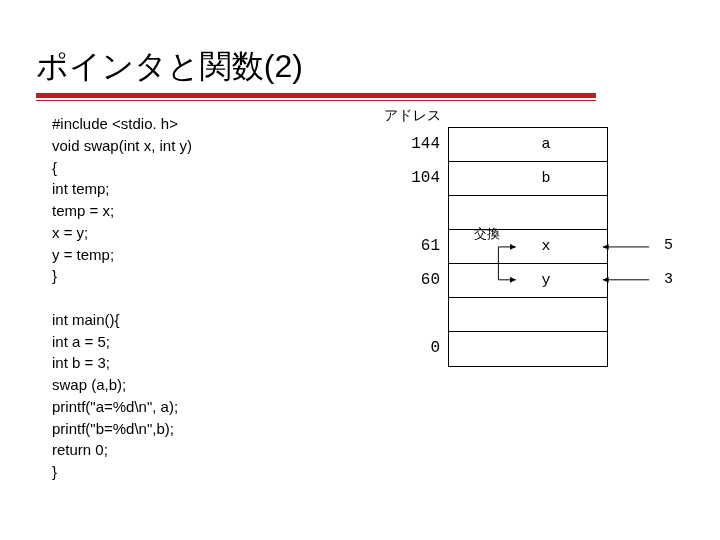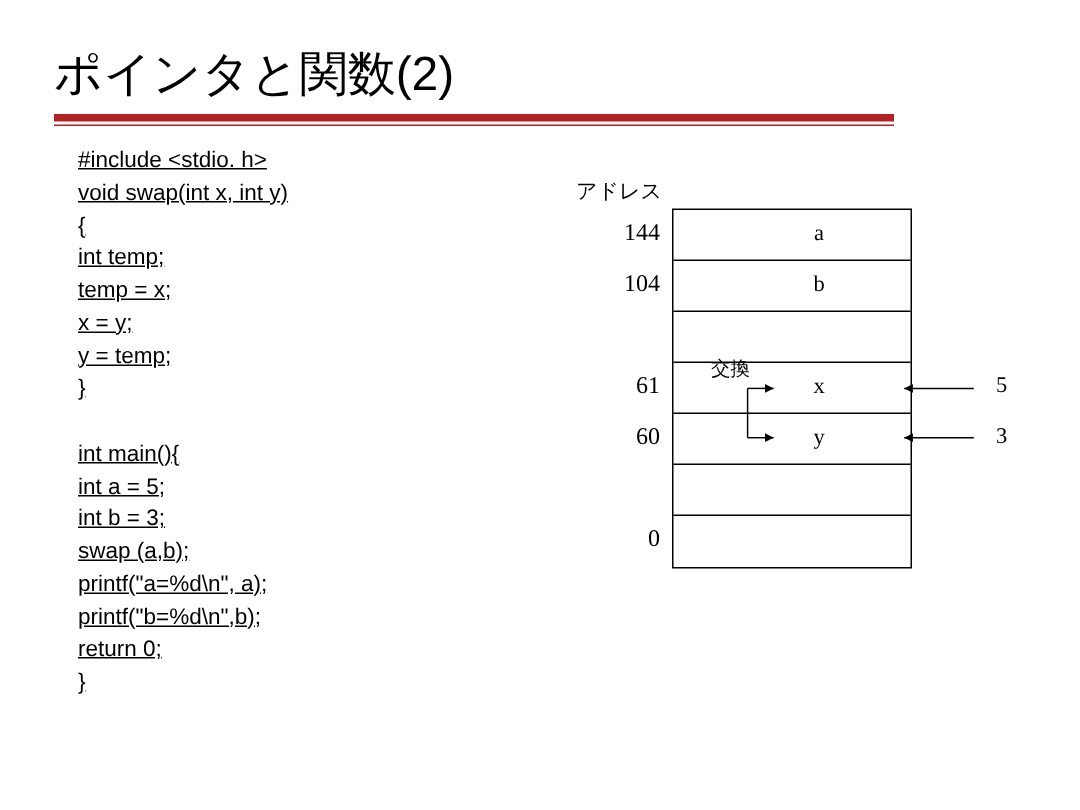--- a/index.html
+++ b/index.html
@@ -7,21 +7,21 @@
     margin: 0;
     padding: 0;
     width: 720px;
     height: 540px;
     background: #fff;
     font-family: "Arial", "Helvetica", sans-serif;
     position: relative;
     overflow: hidden;
   }
   .slide {
-    padding: 28px 36px 20px 36px;
+    padding: 45px 36px 20px 36px;
     position: relative;
     width: 100%;
     height: 100%;
   }
   .title {
     font-size: 32px;
     font-weight: 400;
     color: #000;
     margin: 0 0 4px 0;
     letter-spacing: 0px;
@@ -43,28 +43,26 @@
     margin-top: 12px;
   }
   .code {
     width: 300px;
     font-family: "Verdana", "Arial", sans-serif;
     font-size: 15px;
     line-height: 1.45;
     white-space: pre;
     color: #000;
     padding-left: 16px;
-    text-decoration: underline;
   }
   .diagram {
     position: relative;
     flex: 1;
     height: 380px;
-    font-family: Liberation Serif, serif;
-    margin-top: 29px;
+    font-family: Liberation Mono, monospace;
   }
   .addr-label {
     position: absolute;
     font-size: 14px;
   }
   .mem-table {
     position: absolute;
     left: 112px;
     top: 14px;
     border: 1px solid #000;

